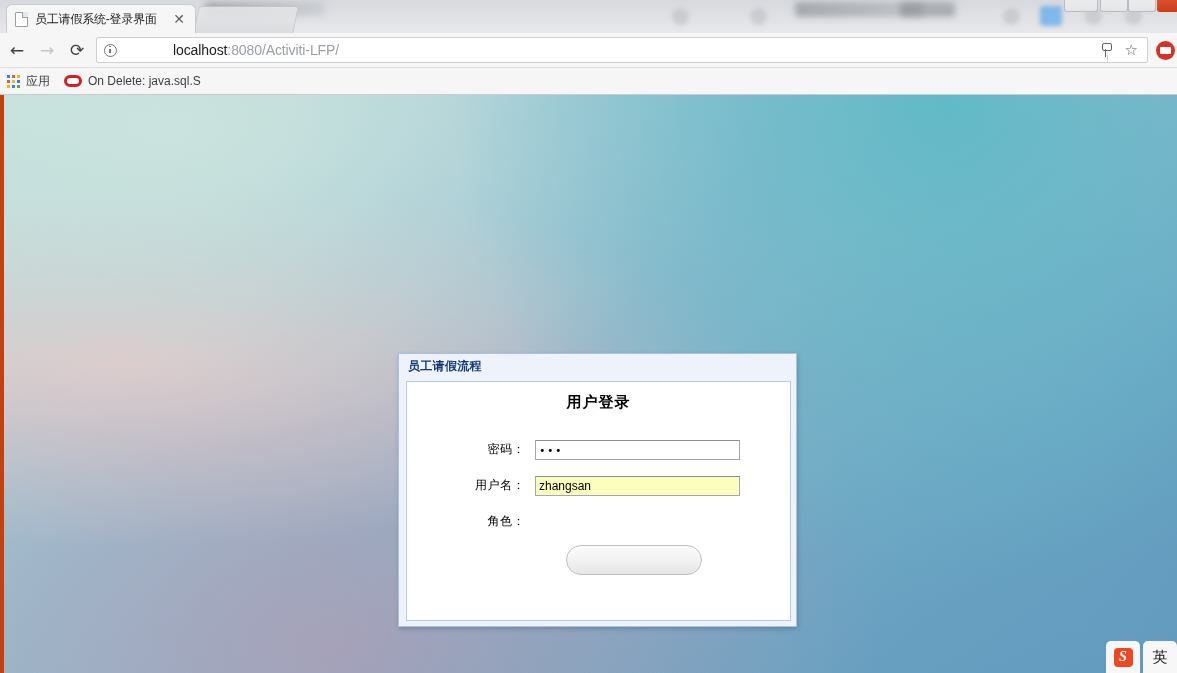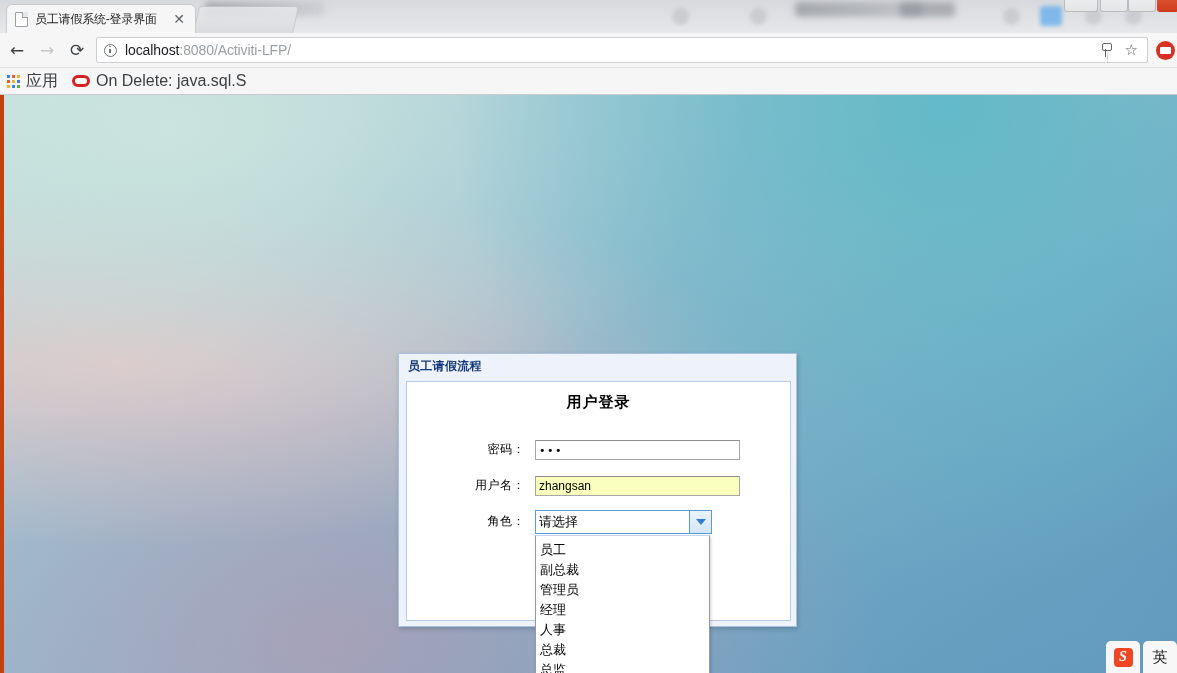--- a/index.html
+++ b/index.html
@@ -153,20 +153,21 @@
   .omnibox {
     flex: 1 1 auto;
     height: 26px;
     margin: 0 8px 0 4px;
     background: #ffffff;
     border: 1px solid #cdcfd2;
     border-radius: 2px;
     display: flex;
     align-items: center;
     padding: 0 7px;
+    gap: 48px;
   }
   .info-icon {
     width: 13px; height: 13px;
     border: 1.4px solid #707478;
     border-radius: 50%;
     position: relative;
     flex: none;
     margin-right: 8px;
   }
   .info-icon:before {
@@ -232,21 +233,21 @@
     width: 13px; height: 13px;
     display: grid;
     grid-template-columns: repeat(3, 3px);
     grid-template-rows: repeat(3, 3px);
     gap: 2px;
     flex: none;
     margin-right: 6px;
   }
   .apps-grid i { display: block; width: 3px; height: 3px; }
   .bm-label {
-    font-size: 16px; color: #3c4043;
+    font-size: 12px; color: #3c4043;
     margin-right: 14px; white-space: nowrap;
   }
   .oracle-icon {
     width: 18px; height: 12px;
     border: 3px solid #d42020;
     border-radius: 7px;
     background: #fff;
     flex: none;
     margin-right: 6px;
   }
@@ -530,38 +531,20 @@
             </div>
           </div>
 
           <div class="form-row">
             <span class="row-label">用户名：</span>
             <input class="text-input autofill" type="text" value="zhangsan" style="">
           </div>
 
           <div class="form-row">
             <span class="row-label">角色：</span>
-            <div class="select-wrap">
-              <div class="select-box">
-                <div class="select-value">请选择</div>
-                <div class="select-arrow">
-                  <span class="chev"></span>
-                </div>
-              </div>
-              <div class="select-list">
-                <div class="select-option">员工</div>
-                <div class="select-option">副总裁</div>
-                <div class="select-option">管理员</div>
-                <div class="select-option">经理</div>
-                <div class="select-option">人事</div>
-                <div class="select-option">总裁</div>
-                <div class="select-option">总监</div>
-
-              </div>
-            </div>
           </div>
 
         </div>
       </div>
     </div>
   </div>
 
   <div class="taskbar-strip"></div>
   <div class="ime">
     <div class="ime-btn">

